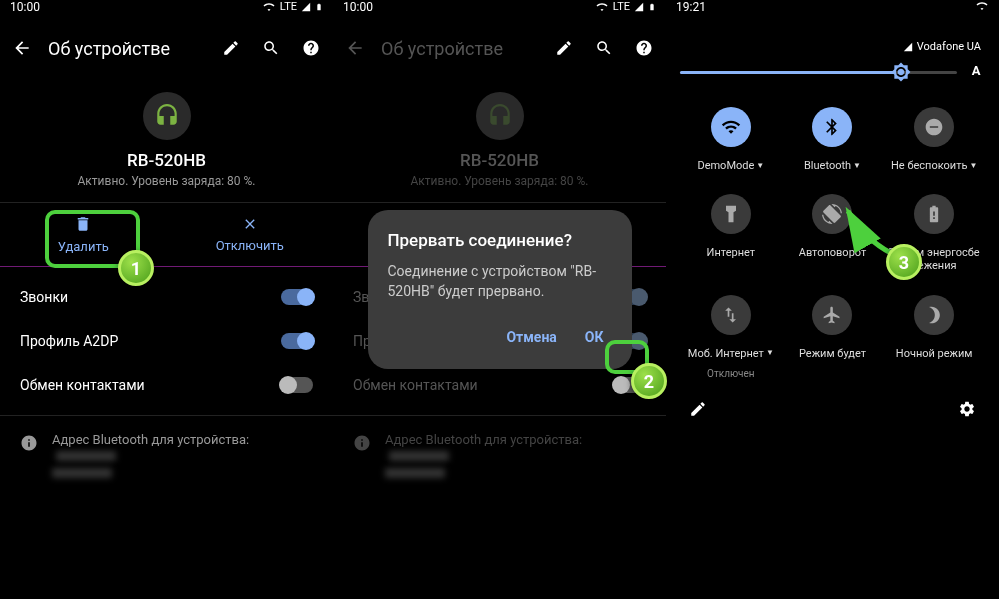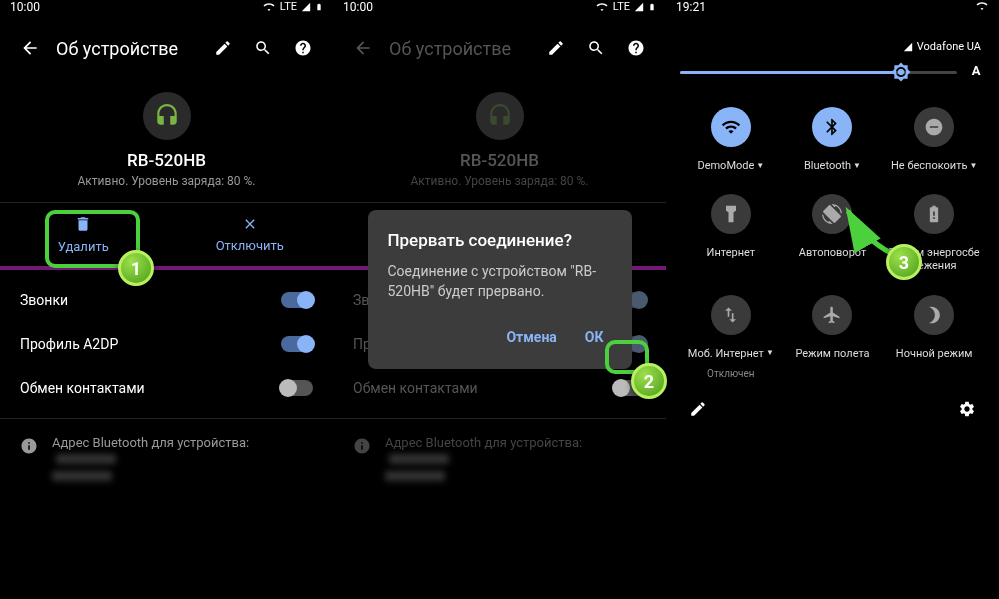--- a/index.html
+++ b/index.html
@@ -1,51 +1,51 @@
 <!DOCTYPE html>
 <html><head>
 <meta charset="utf-8">
 <style>
 *{margin:0;padding:0;box-sizing:border-box;font-family:Roboto,Arial,sans-serif;-webkit-font-smoothing:antialiased}
 body{background:#1a1a1a;width:999px;height:599px;display:flex;overflow:hidden}
 .screen{width:333px;height:599px;background:#000;position:relative;color:#fff}
 .status-bar{height:24px;display:flex;justify-content:space-between;align-items:flex-start;padding:0 10px;font-size:12px}
 .status-icons{display:flex;gap:4px;align-items:center;font-size:11px}
-.header{height:48px;display:flex;align-items:center;padding:0 20px;gap:16px}
+.header{height:48px;display:flex;align-items:center;padding:0 12px;gap:16px}
 .header-title{font-size:18px;font-weight:400;flex:1}
 .dim .header-title,.dim .back-btn{color:#555}
 .header-actions{display:flex;gap:20px}
 .icon-btn{width:20px;height:20px;display:flex;align-items:center;justify-content:center}
 svg{fill:currentColor}
 .device-head{display:flex;flex-direction:column;align-items:center;padding:20px 0 14px}
 .device-icon{width:48px;height:48px;border-radius:50%;background:#2a2a2a;display:flex;align-items:center;justify-content:center;margin-bottom:10px;color:#7cb342}
 .dim .device-icon{color:#3a4a2e}
 .device-name{font-size:17px;font-weight:500}
 .device-status{font-size:12px;color:#999;margin-top:4px}
 .dim .device-name{color:#555}.dim .device-status{color:#444}
-.action-row{display:flex;border-top:1px solid #222;border-bottom:4px solid #701a75}
+.action-row{display:flex;border-top:1px solid #222;border-bottom:1px solid #701a75}
 .action-btn{flex:1;display:flex;flex-direction:column;align-items:center;justify-content:center;padding:12px 0;gap:6px;color:#8ab4f8;position:relative}
 .action-btn span{font-size:13px}
 .dim .action-btn{color:#3a4a5e}
 .settings{padding:8px 0}
 .setting-row{display:flex;align-items:center;padding:14px 20px;justify-content:space-between}
 .setting-row span{font-size:14px}
 .toggle{width:32px;height:16px;border-radius:10px;position:relative}
 .toggle.on{background:#4a6a9e}
 .toggle.on::after{content:"";position:absolute;width:18px;height:18px;border-radius:50%;background:#8ab4f8;right:-2px;top:-1px}
 .toggle.off{background:#555}
 .toggle.off::after{content:"";position:absolute;width:18px;height:18px;border-radius:50%;background:#bbb;left:-2px;top:-1px}
 .dim .setting-row{color:#555}.dim .toggle.on{background:#2a3a4e}.dim .toggle.on::after{background:#4a5a6e}
 .info-row{display:flex;align-items:flex-start;padding:16px 20px;gap:14px;border-top:1px solid #222}
 .info-icon{color:#999;margin-top:2px}
 .info-text{font-size:13px;color:#999}
 .blur{display:inline-block;width:60px;height:10px;background:#333;border-radius:2px;filter:blur(3px);vertical-align:middle;margin-left:4px}
 .dim .info-text,.dim .info-icon{color:#444}
 .dialog-overlay{position:absolute;top:0;left:0;right:0;bottom:0;background:rgba(0,0,0,0.5);display:flex;align-items:center;justify-content:center}
-.dialog{background:#3c3c3c;border-radius:8px;padding:20px;width:264px}
+.dialog{background:#3c3c3c;border-radius:20px;padding:20px;width:264px}
 .dialog-title{font-size:17px;font-weight:500;margin-bottom:12px}
 .dialog-msg{font-size:14px;color:#ccc;line-height:1.4}
 .dialog-actions{display:flex;justify-content:flex-end;gap:12px;margin-top:24px}
 .dialog-btn{color:#8ab4f8;font-size:14px;font-weight:700;padding:4px 8px;position:relative}
 .qs{padding:10px 14px}
 .carrier{text-align:right;font-size:11px;margin:6px 4px 10px;display:flex;justify-content:flex-end;align-items:center;gap:4px}
 .brightness{display:flex;align-items:center;gap:10px;margin-bottom:20px}
 .slider{flex:1;height:3px;background:#444;position:relative;border-radius:2px}
 .slider-fill{position:absolute;height:100%;width:78%;background:#8ab4f8;border-radius:2px}
 .slider-thumb{position:absolute;width:20px;height:20px;left:76%;top:-9px;color:#8ab4f8}
@@ -340,21 +340,21 @@
           </div>
   <div class="tile-label">Моб. Интернет <span class="caret">▼</span></div>
   <div class="tile-sub">Отключен</div>
         </div>
         <div class="tile tile-off">
           <div class="tile-icon">
             <svg width="20" height="20" viewBox="0 0 24 24">
               <path d="M21 16v-2l-8-5V3.5c0-.83-.67-1.5-1.5-1.5S10 2.67 10 3.5V9l-8 5v2l8-2.5V19l-2 1.5V22l3.5-1 3.5 1v-1.5L13 19v-5.5l8 2.5z"></path>
             </svg>
           </div>
-  <div class="tile-label">Режим полета</div>
+  <div class="tile-label">Режим будет</div>
   </div>
         <div class="tile tile-off">
           <div class="tile-icon">
             <svg width="20" height="20" viewBox="0 0 24 24">
               <path d="M9 2c-1.05 0-2.05.16-3 .46 4.06 1.27 7 5.06 7 9.54 0 4.48-2.94 8.27-7 9.54.95.3 1.95.46 3 .46 5.52 0 10-4.48 10-10S14.52 2 9 2z"></path>
             </svg>
           </div>
   <div class="tile-label">Ночной режим</div>
   </div>
       </div>

